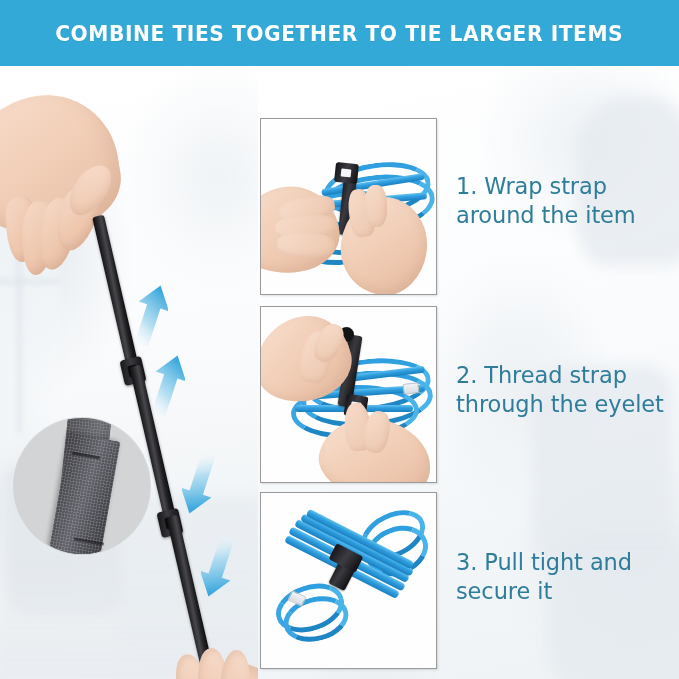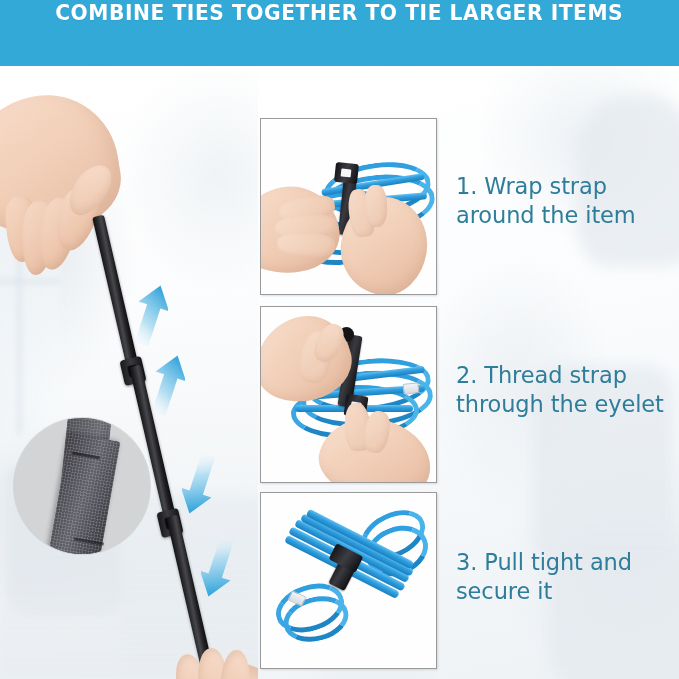--- a/index.html
+++ b/index.html
@@ -16,21 +16,21 @@
     width:679px; height:679px;
     background:#ffffff;
     overflow:hidden;
   }
 
   
   #header-banner {
     position:absolute; left:0; top:0;
     width:679px; height:66px;
     background:#33a9d8;
-    display:flex; justify-content:center;
+    display:flex; align-items:center; justify-content:center;
   }
   #header-title {
     font-family:"DejaVu Sans", sans-serif;
     font-weight:bold;
     font-size:21.5px;
     letter-spacing:0.6px;
     color:#ffffff;
     text-align:center;
     white-space:nowrap;
     transform:scaleX(0.94);

